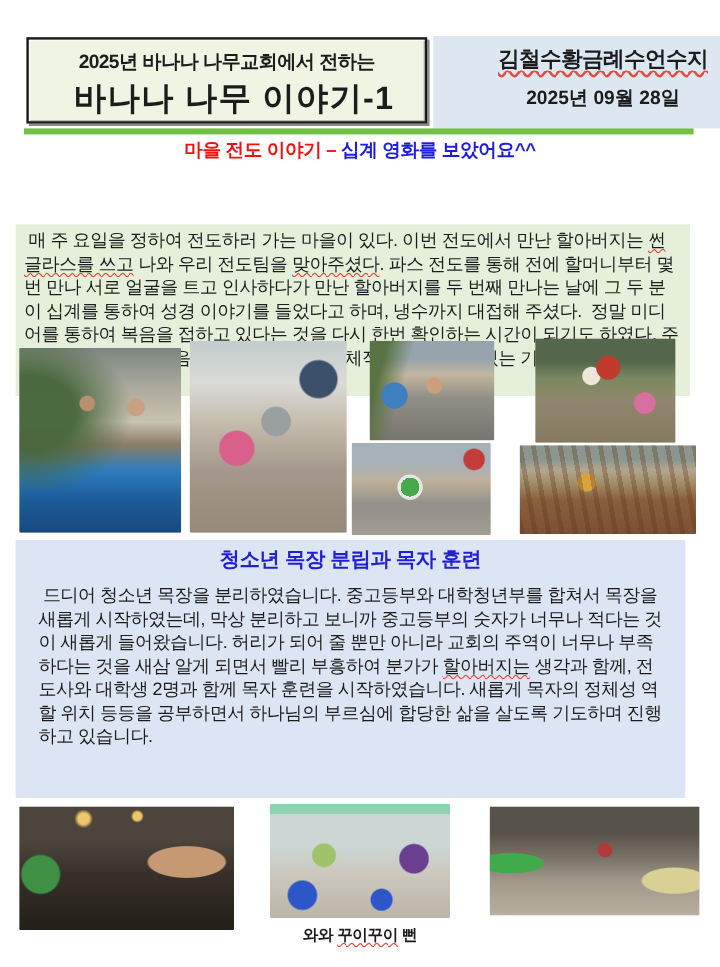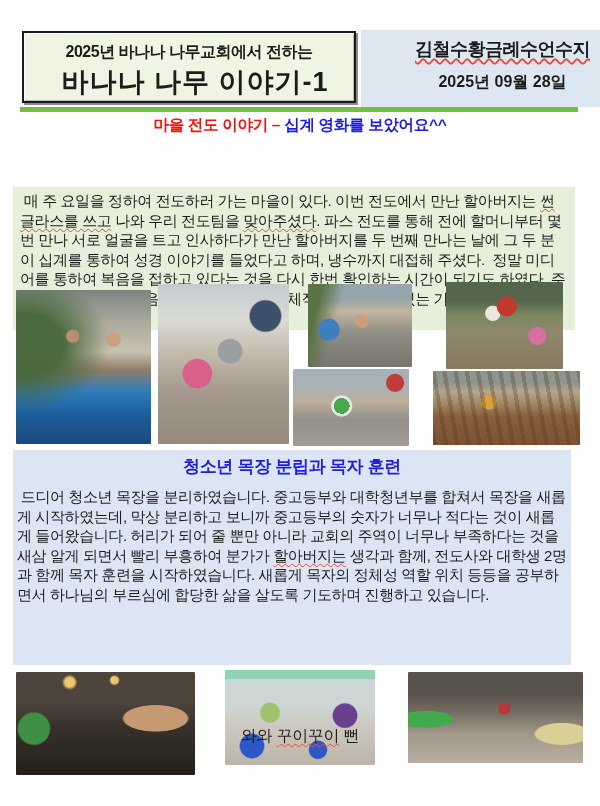--- a/index.html
+++ b/index.html
@@ -37,21 +37,21 @@
   .para{
     font-size:15px;line-height:19.5px;letter-spacing:-0.4px;
     white-space:pre-wrap;word-break:break-all;
   }
   .block1{
     position:absolute;left:13px;top:139px;width:562px;height:143px;
     background:var(--section1-bg,#e5efd9);box-sizing:border-box;padding:4px 7px;margin-top:48px;
   }
   .block2{
     position:absolute;left:13px;top:450px;width:558px;height:215px;
-    background:var(--section2-bg,#dce5f3);box-sizing:border-box;padding:5px 4px;
+    background:var(--section2-bg,#dce5f3);box-sizing:border-box;padding:5px 19px;
   }
   .block2 .heading{
     text-align:center;font-size:17px;font-weight:700;
     color:var(--heading-blue,#2120d6);letter-spacing:-0.3px;margin-bottom:9px;
   }
   .spell{
     text-decoration:underline;text-decoration-style:wavy;
     text-decoration-color:var(--spell-red,#e84b3c);
     text-decoration-thickness:1px;text-underline-offset:2px;
   }
@@ -97,21 +97,21 @@
     radial-gradient(circle at 80% 48%, #6b3f8f 0 9%, rgba(0,0,0,0) 10%),
     radial-gradient(circle at 30% 45%, #9fc26a 0 8%, rgba(0,0,0,0) 9%),
     linear-gradient(180deg,#8fd3b2 0 9%, rgba(0,0,0,0) 9%),
     linear-gradient(180deg,#ccd6d4 0 38%,#cdc9c0 58%,#bcb5a8 100%);}
   .p-i{left:408px;top:672px;width:175px;height:91px;background:
     radial-gradient(ellipse at 10% 52%, #41ab4b 0 12%, rgba(0,0,0,0) 13%),
     radial-gradient(ellipse at 88% 68%, #d9d095 0 12%, rgba(0,0,0,0) 13%),
     radial-gradient(circle at 55% 40%, #b23a3a 0 5%, rgba(0,0,0,0) 6%),
     linear-gradient(180deg,#57524a 0 24%,#787064 46%,#a1988b 68%,#b9afa1 100%);}
   
-  .caption{position:absolute;left:215px;top:726px;width:170px;text-align:center;font-size:16px;letter-spacing:-0.3px;}
+  .caption{position:absolute;left:215px;top:770px;width:170px;text-align:center;font-size:13px;letter-spacing:-0.3px;font-weight:bold;}
 </style>
 </head>
 <body>
 
 <div class="page">
 
   <div class="titlebox">
     <div class="t1">2025년 바나나 나무교회에서 전하는</div>
     <div class="t2">바나나 나무 이야기-1</div>
   </div>

